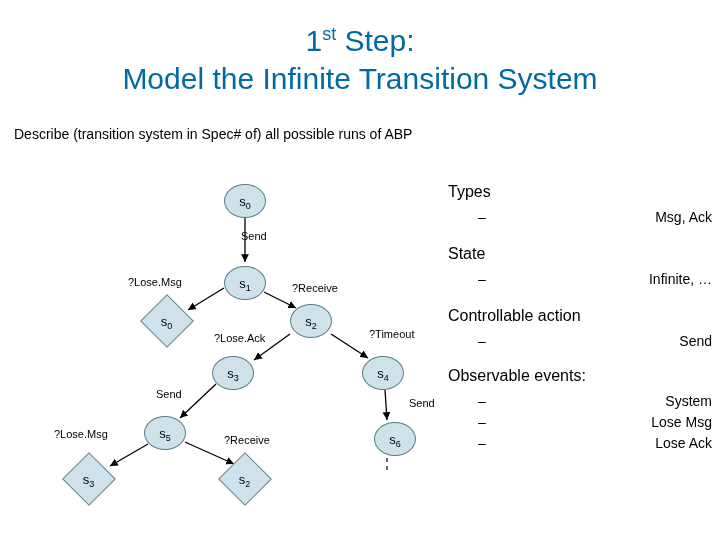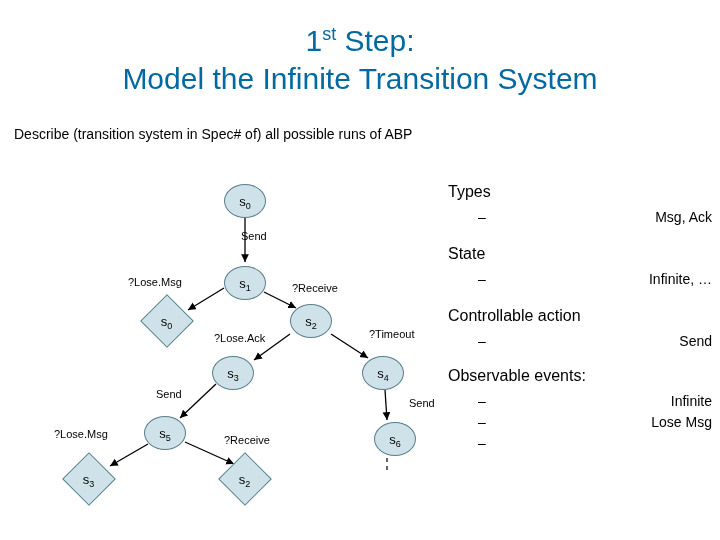--- a/index.html
+++ b/index.html
@@ -165,28 +165,29 @@
         <span class="rc-text">Send</span>
       </div>
     </div>
 
     <div class="gap-b"></div>
 
     <div>
       <div class="rc-head">Observable events:</div>
       <div class="rc-item">
         <span class="rc-dash">–</span>
-        <span class="rc-text">Infinite</span>
+        <span class="rc-text">System</span>
       </div>
       <div class="rc-item">
         <span class="rc-dash">–</span>
         <span class="rc-text">Lose Msg</span>
       </div>
       <div class="rc-item">
         <span class="rc-dash">–</span>
+        <span class="rc-text">Lose Ack</span>
       </div>
     </div>
 
   </div>
 
   <div class="graph">
     <svg class="lines">
       <defs>
         <marker id="arrow" markerWidth="7" markerHeight="7" refX="6" refY="3" orient="auto">
           <path d="M0,0 L6,3 L0,6 z" fill="#000"></path>

